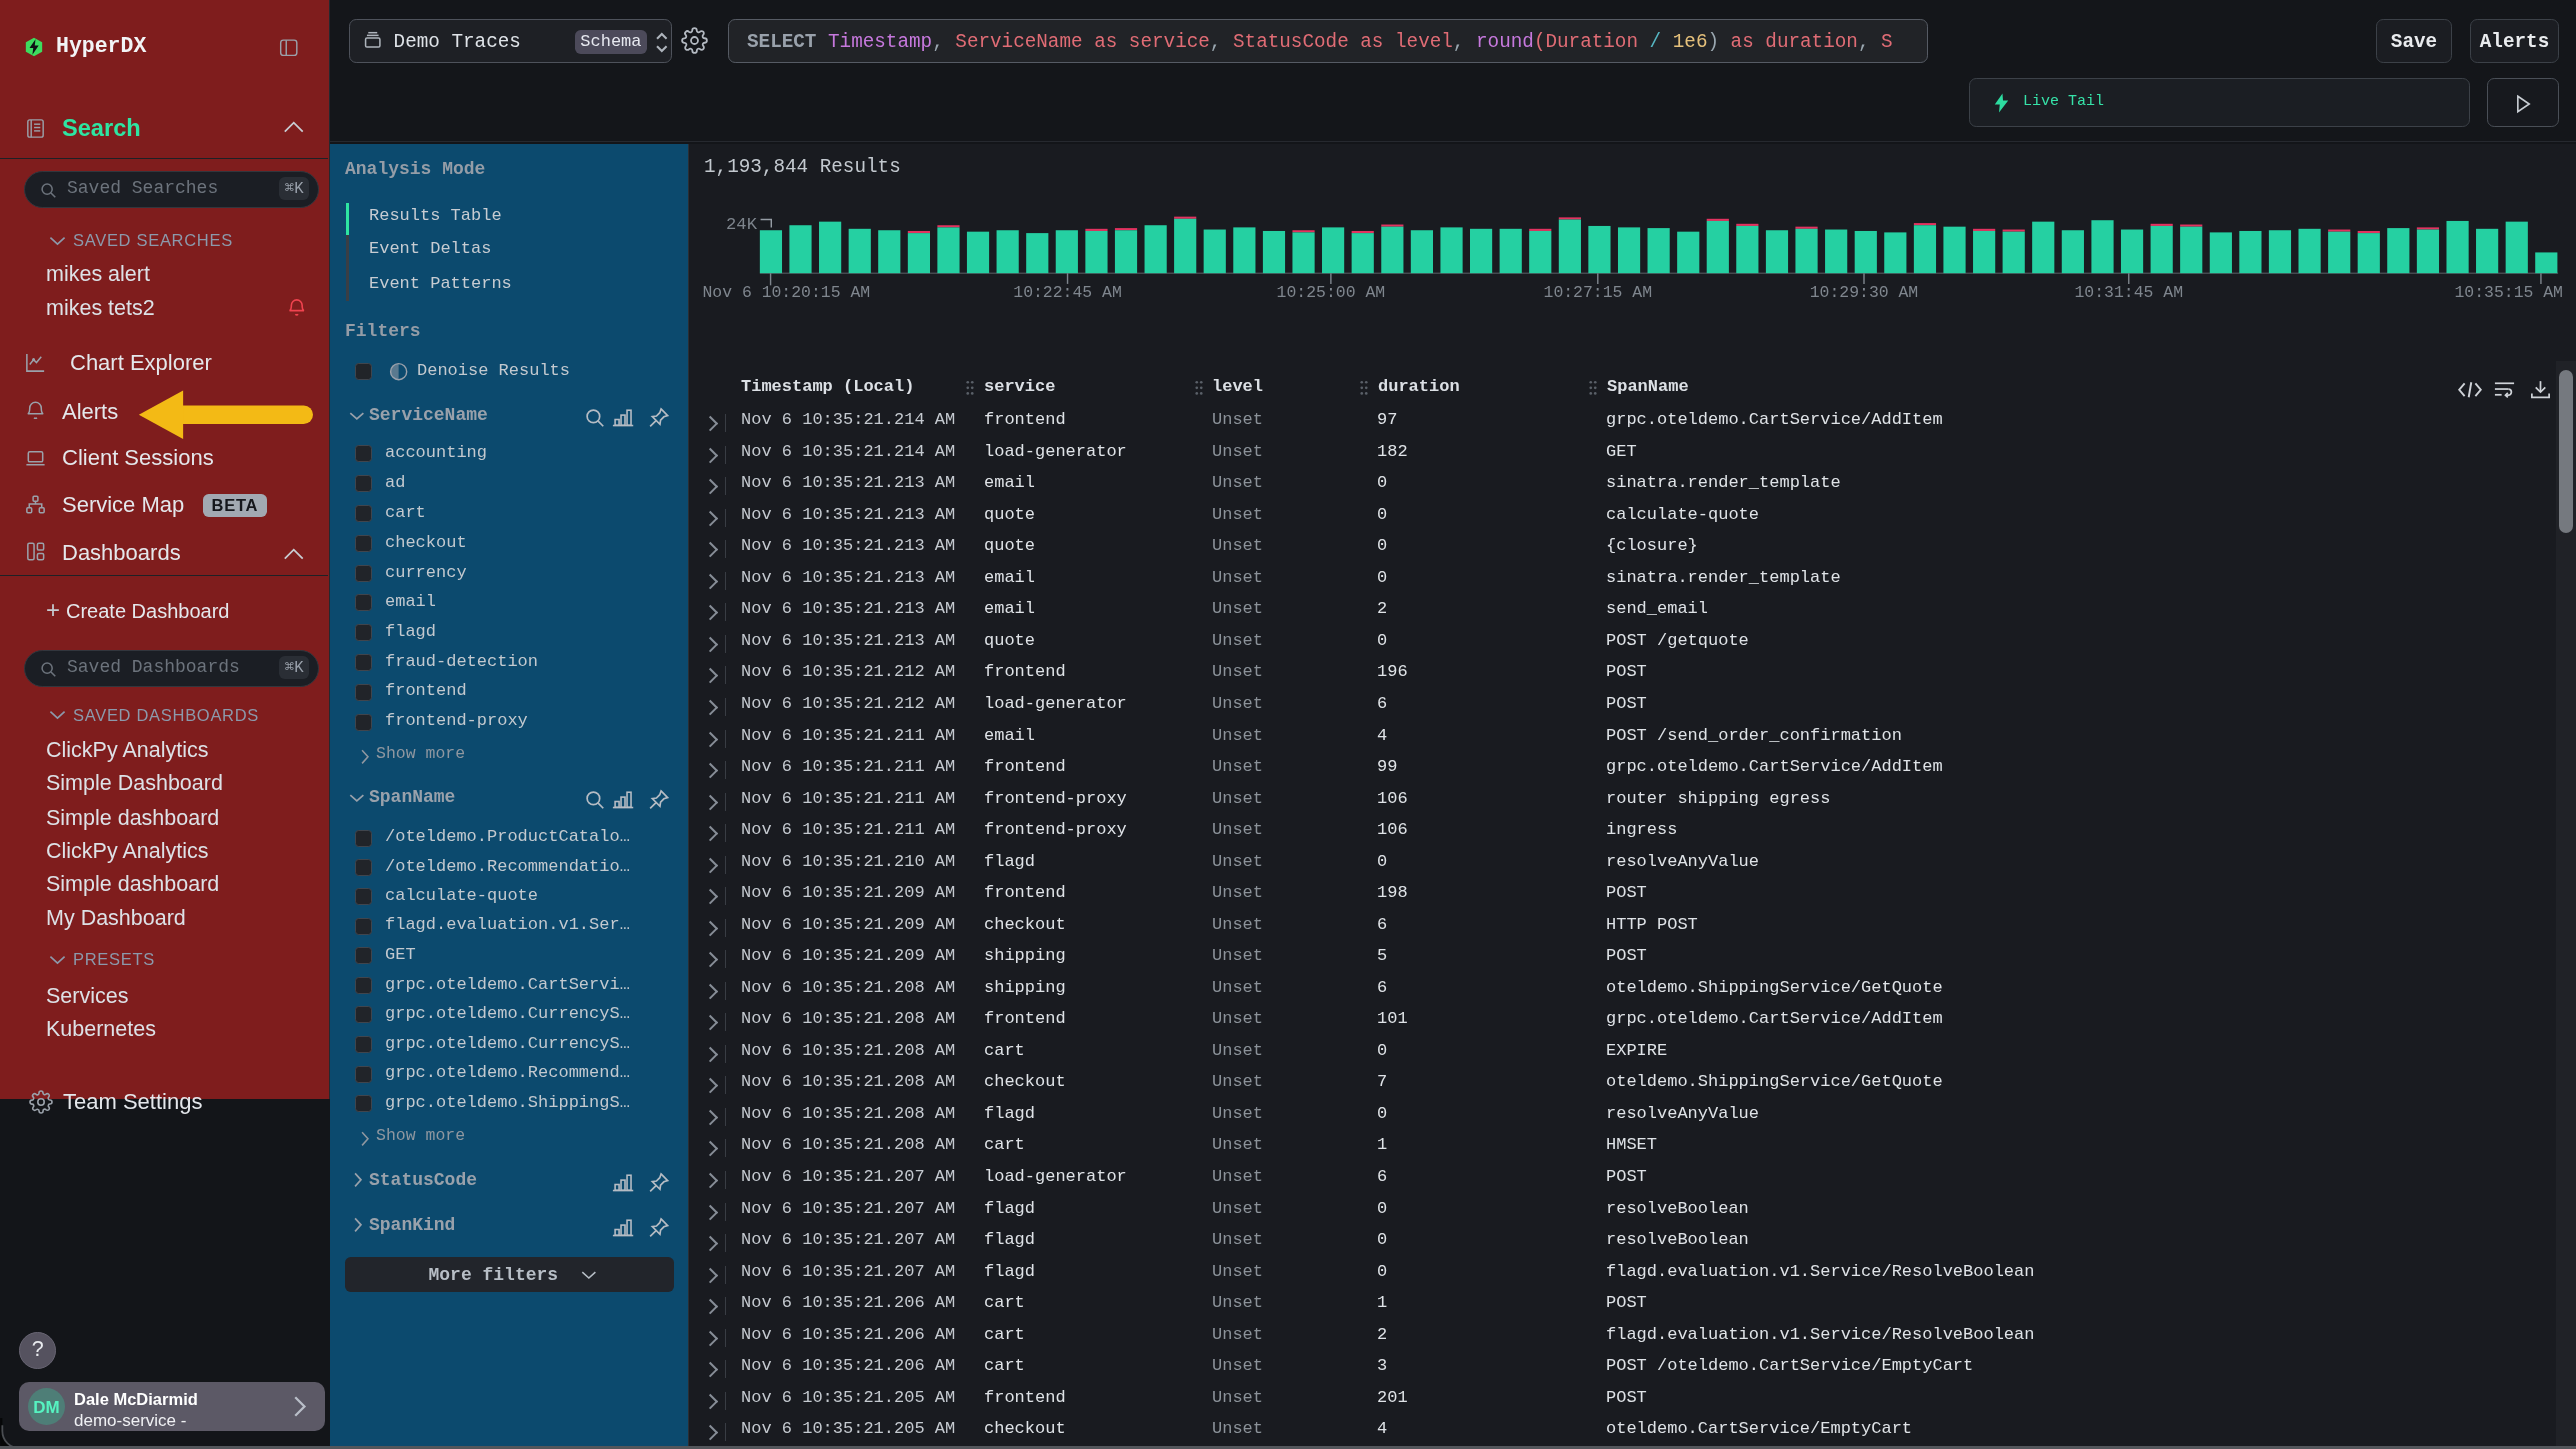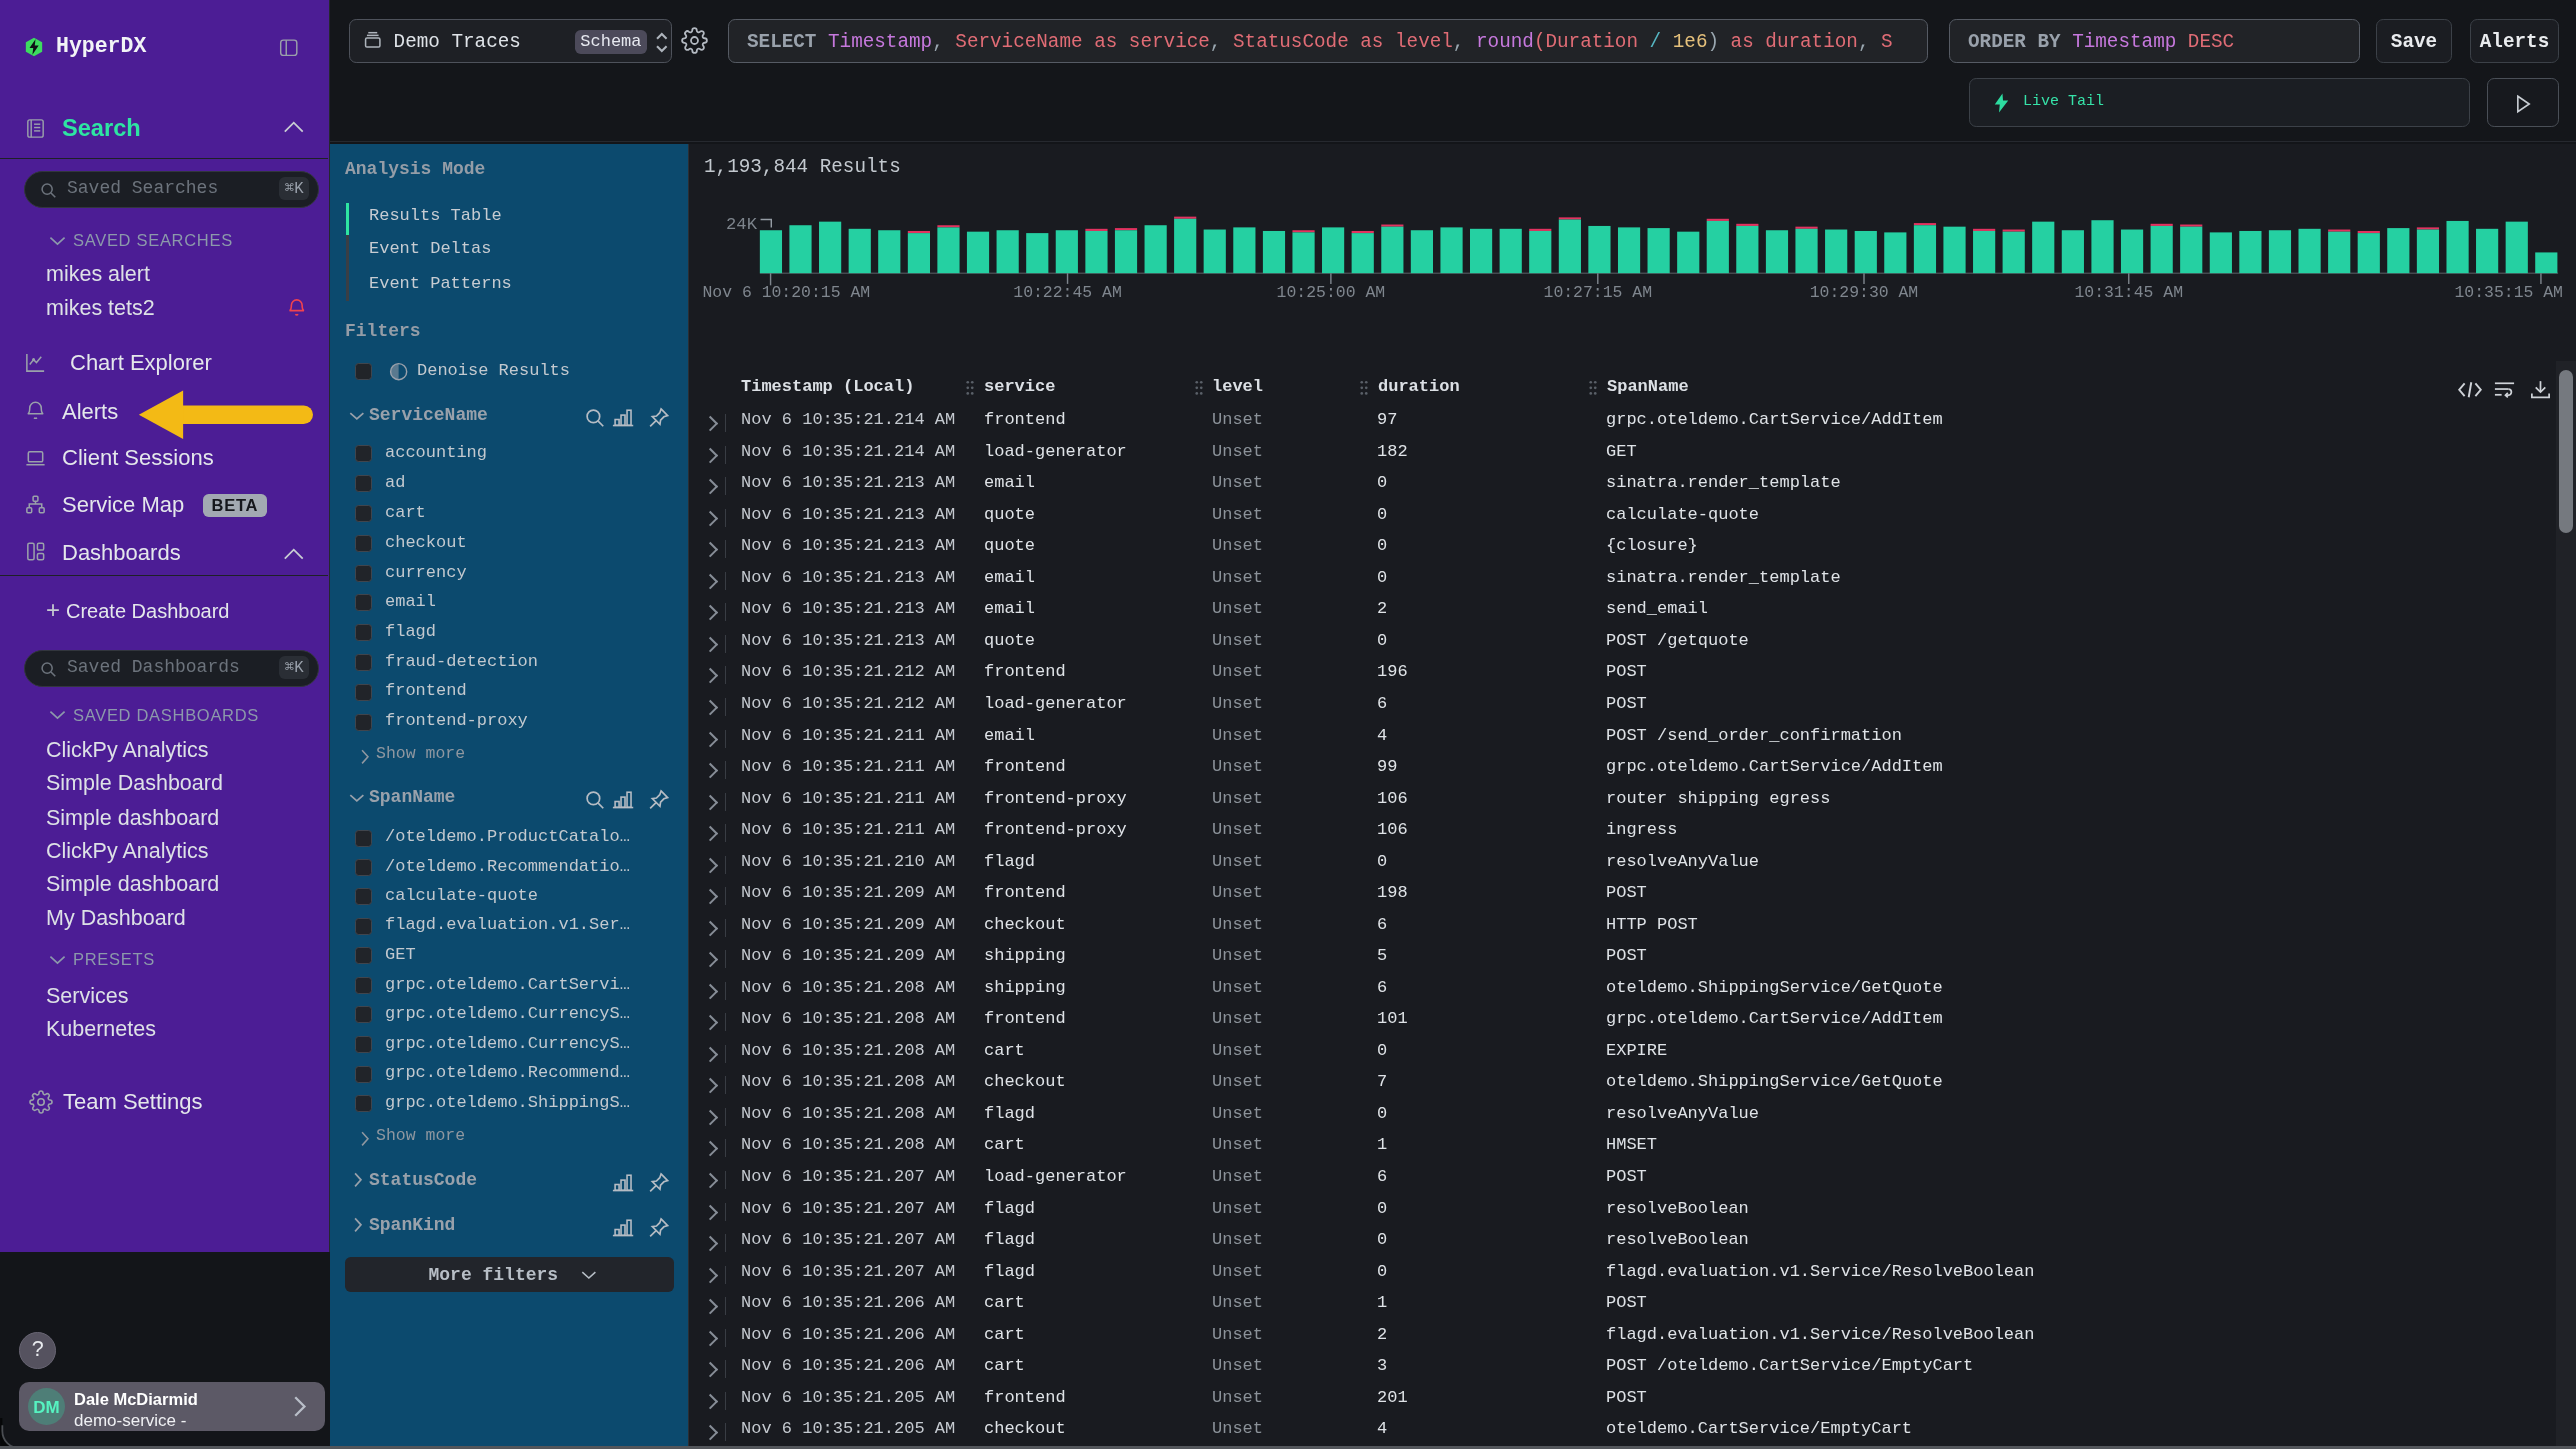--- a/index.html
+++ b/index.html
@@ -2,22 +2,22 @@
 <html style="font-size:11.4px"><head>
 <meta charset="utf-8">
 <style>
   * { margin:0; padding:0; box-sizing:border-box; }
   html,body { width:2576px; height:1450px; overflow:hidden; }
   body { background:#131519; font-family:"Liberation Mono", monospace; position:relative; }
   .sans { font-family:"Liberation Sans", sans-serif; }
   .abs { position:absolute; }
 
   
-  #sidebar { position:absolute; left:0; top:0; width:330px; height:1252px;
-    background:#4c1d95; border-right:1.4px solid #25282e; }
+  #sidebar { position:absolute; left:0; top:0; width:330px; height:1099px;
+    background:#7f1d1d; border-right:1.4px solid #25282e; }
   .navicon { position:absolute; left:24px; color:#9aa1aa; }
   .navtxt { font-family:"Liberation Sans", sans-serif; color:#e4e7eb; font-size:22px; }
 
   
   .pill { position:absolute; left:24px; width:295px; height:37px; border-radius:19.3px;
     background:#1b1e24; border:1.4px solid #32363d; }
   .pill .ph { position:absolute; left:42px; top:6.4px; font-size:18px; color:#6c737c; letter-spacing:0px;}
   .pill .kbd { position:absolute; right:8.6px; top:5px; background:#2a2e35; color:#9aa1ab;
     border-radius:5.7px; font-size:15.7px; padding:1.4px 5.7px; }
   .seclabel { position:absolute; font-family:"Liberation Sans", sans-serif; color:#8c99ab;
@@ -212,23 +212,20 @@
   </div>
   <svg class="abs" style="left:351px;top:27px" width="27" height="27" viewBox="0 0 24 24" fill="none" stroke="#b3b9c1" stroke-width="1.6">
     <circle cx="12" cy="12" r="3.1"></circle>
     <path d="M19.4 15a1.65 1.65 0 0 0 .33 1.82l.06.06a2 2 0 1 1-2.83 2.83l-.06-.06a1.65 1.65 0 0 0-1.82-.33 1.65 1.65 0 0 0-1 1.51V21a2 2 0 1 1-4 0v-.09A1.65 1.65 0 0 0 9 19.4a1.65 1.65 0 0 0-1.82.33l-.06.06a2 2 0 1 1-2.83-2.83l.06-.06a1.65 1.65 0 0 0 .33-1.82 1.65 1.65 0 0 0-1.51-1H3a2 2 0 1 1 0-4h.09A1.65 1.65 0 0 0 4.6 9a1.65 1.65 0 0 0-.33-1.82l-.06-.06a2 2 0 1 1 2.83-2.83l.06.06a1.65 1.65 0 0 0 1.82.33H9a1.65 1.65 0 0 0 1-1.51V3a2 2 0 1 1 4 0v.09a1.65 1.65 0 0 0 1 1.51 1.65 1.65 0 0 0 1.82-.33l.06-.06a2 2 0 1 1 2.83 2.83l-.06.06a1.65 1.65 0 0 0-.33 1.82V9a1.65 1.65 0 0 0 1.51 1H21a2 2 0 1 1 0 4h-.09a1.65 1.65 0 0 0-1.51 1z"></path>
   </svg>
 
   <div class="tbox" style="left:398px;top:19.3px;width:1200px;height:44px;background:#212327;border-color:#565b64;overflow:hidden">
     <div class="abs" style="left:18px;top:10.7px;font-size:19.3px;white-space:pre"><span style="color:#99a1ab;font-weight:bold">SELECT</span><span style="color:#c678dd"> Timestamp</span><span style="color:#9aa7b0">,</span><span style="color:#e06c75"> ServiceName as service</span><span style="color:#9aa7b0">,</span><span style="color:#e06c75"> StatusCode as level</span><span style="color:#9aa7b0">,</span><span style="color:#c678dd"> round</span><span style="color:#e06c75">(Duration</span><span style="color:#56b6c2"> / </span><span style="color:#e5c07b">1e6</span><span style="color:#9aa7b0">)</span><span style="color:#e06c75"> as duration</span><span style="color:#9aa7b0">,</span><span style="color:#e06c75"> S</span></div>
   </div>
 
-  <div class="tbox" style="left:1619px;top:19.3px;width:411px;height:44px;background:#212327;border-color:#565b64">
-    <div class="abs" style="left:18px;top:10.7px;font-size:19.3px;white-space:pre"><span style="color:#99a1ab;font-weight:bold">ORDER BY</span><span style="color:#c678dd"> Timestamp</span><span style="color:#e06c75"> DESC</span></div>
-  </div>
 
   <div class="tbox" style="left:2046px;top:19.3px;width:76px;height:44px;background:#1b1d22;border-color:#3c4148">
     <div class="abs" style="left:0;top:10.7px;width:100%;text-align:center;font-size:19.3px;font-weight:bold;color:#e9ebee">Save</div>
   </div>
   <div class="tbox" style="left:2140px;top:19.3px;width:89px;height:44px;background:#1b1d22;border-color:#3c4148">
     <div class="abs" style="left:0;top:10.7px;width:100%;text-align:center;font-size:19.3px;font-weight:bold;color:#e9ebee">Alerts</div>
   </div>
 
   <div class="tbox" style="left:1639px;top:78px;width:501px;height:49px;background:#1b1e23;border-color:#3c4148">
     <svg class="abs" style="left:20px;top:12px" width="23" height="24" viewBox="0 0 24 24">

